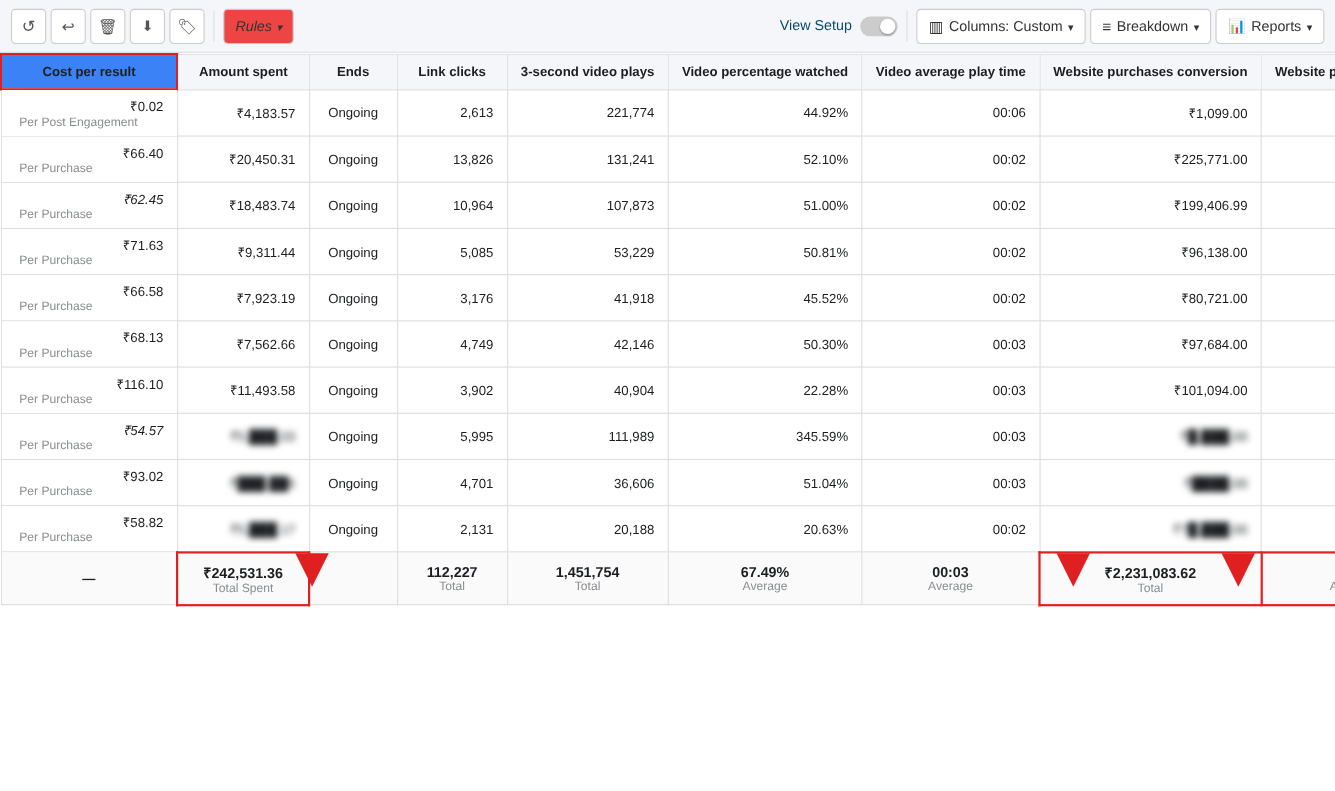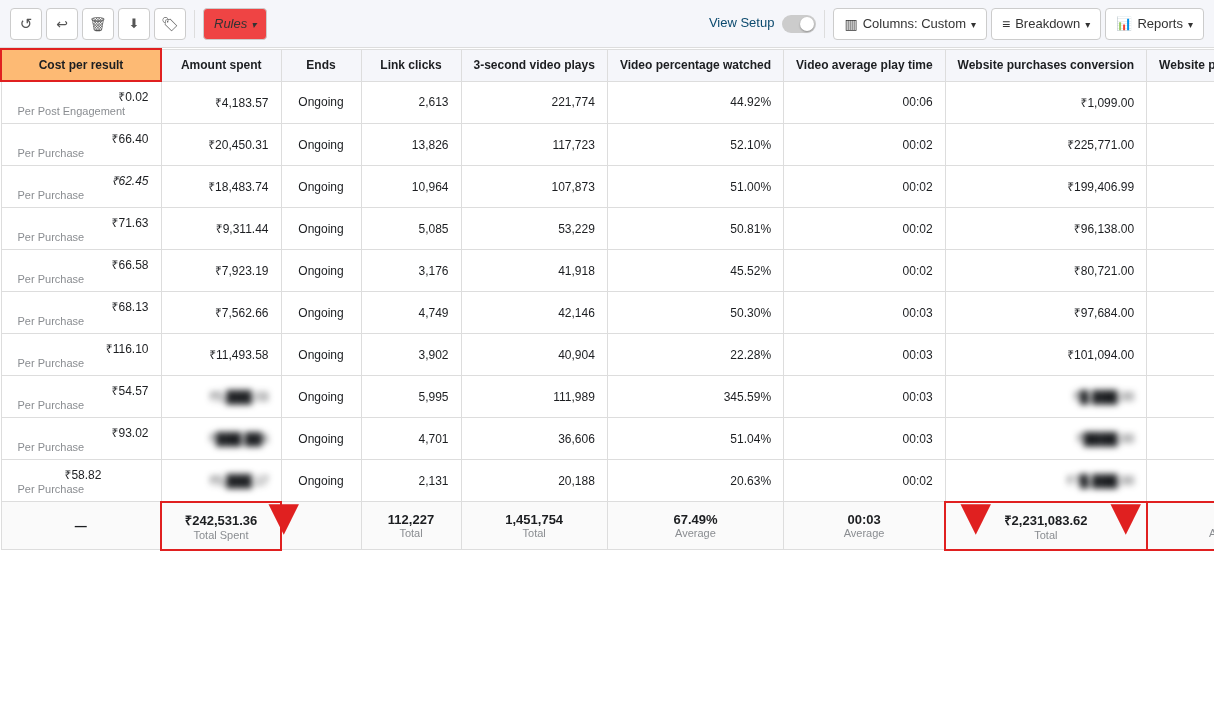--- a/index.html
+++ b/index.html
@@ -186,21 +186,21 @@
     <span>📊</span>
     <span>Reports</span>
     <span class="chevron"></span>
   </button>
 </div>
 
 <div id="table-container">
   <table>
     <thead>
       <tr>
-        <th style="background:#fdba74;border:2px solid #e02020;min-width:160px;">
+        <th style="background:#3b82f6;border:2px solid #e02020;min-width:160px;">
           <span>Cost per result</span>
         </th>
         <th style="min-width:120px;">
           <span>Amount spent</span>
         </th>
         <th style="min-width:80px;">
           <span>Ends</span>
         </th>
         <th style="min-width:100px;">
           <span>Link clicks</span>
@@ -238,21 +238,21 @@
           <td>0.26</td>
         </tr>
         <tr>
           <td>
             <span style="display:block;">₹66.40</span>
             <span class="cell-sub">Per Purchase</span>
           </td>
           <td>₹20,450.31</td>
           <td style="text-align: center;">Ongoing</td>
           <td>13,826</td>
-          <td>117,723</td>
+          <td>131,241</td>
           <td>52.10%</td>
           <td>00:02</td>
           <td>₹225,771.00</td>
           <td>11.04</td>
         </tr>
         <tr>
           <td>
             <span style="display:block;text-align:right;font-style:italic;">₹62.45</span>
             <span class="cell-sub">Per Purchase</span>
           </td>
@@ -316,21 +316,21 @@
           <td style="text-align: center;">Ongoing</td>
           <td>3,902</td>
           <td>40,904</td>
           <td>22.28%</td>
           <td>00:03</td>
           <td>₹101,094.00</td>
           <td>8.80</td>
         </tr>
         <tr>
           <td>
-            <span style="display:block;text-align:right;">₹54.57</span>
+            <span style="display:block;text-align:right;font-style:italic;">₹54.57</span>
             <span class="cell-sub">Per Purchase</span>
           </td>
           <td><span class="redacted">₹5,███.03</span></td>
           <td style="text-align: center;">Ongoing</td>
           <td>5,995</td>
           <td>111,989</td>
           <td>345.59%</td>
           <td>00:03</td>
           <td><span class="redacted">₹█,███.00</span></td>
           <td></td>
@@ -344,21 +344,21 @@
           <td style="text-align: center;">Ongoing</td>
           <td>4,701</td>
           <td>36,606</td>
           <td>51.04%</td>
           <td>00:03</td>
           <td><span class="redacted">₹████.00</span></td>
           <td></td>
         </tr>
         <tr>
           <td>
-            <span style="display:block;text-align:center;">₹58.82</span>
+            <span style="display:block;text-align:right;">₹58.82</span>
             <span class="cell-sub">Per Purchase</span>
           </td>
           <td><span class="redacted">₹5,███.17</span></td>
           <td style="text-align: center;">Ongoing</td>
           <td>2,131</td>
           <td>20,188</td>
           <td>20.63%</td>
           <td>00:02</td>
           <td><span class="redacted">₹7█,███.00</span></td>
           <td></td>

